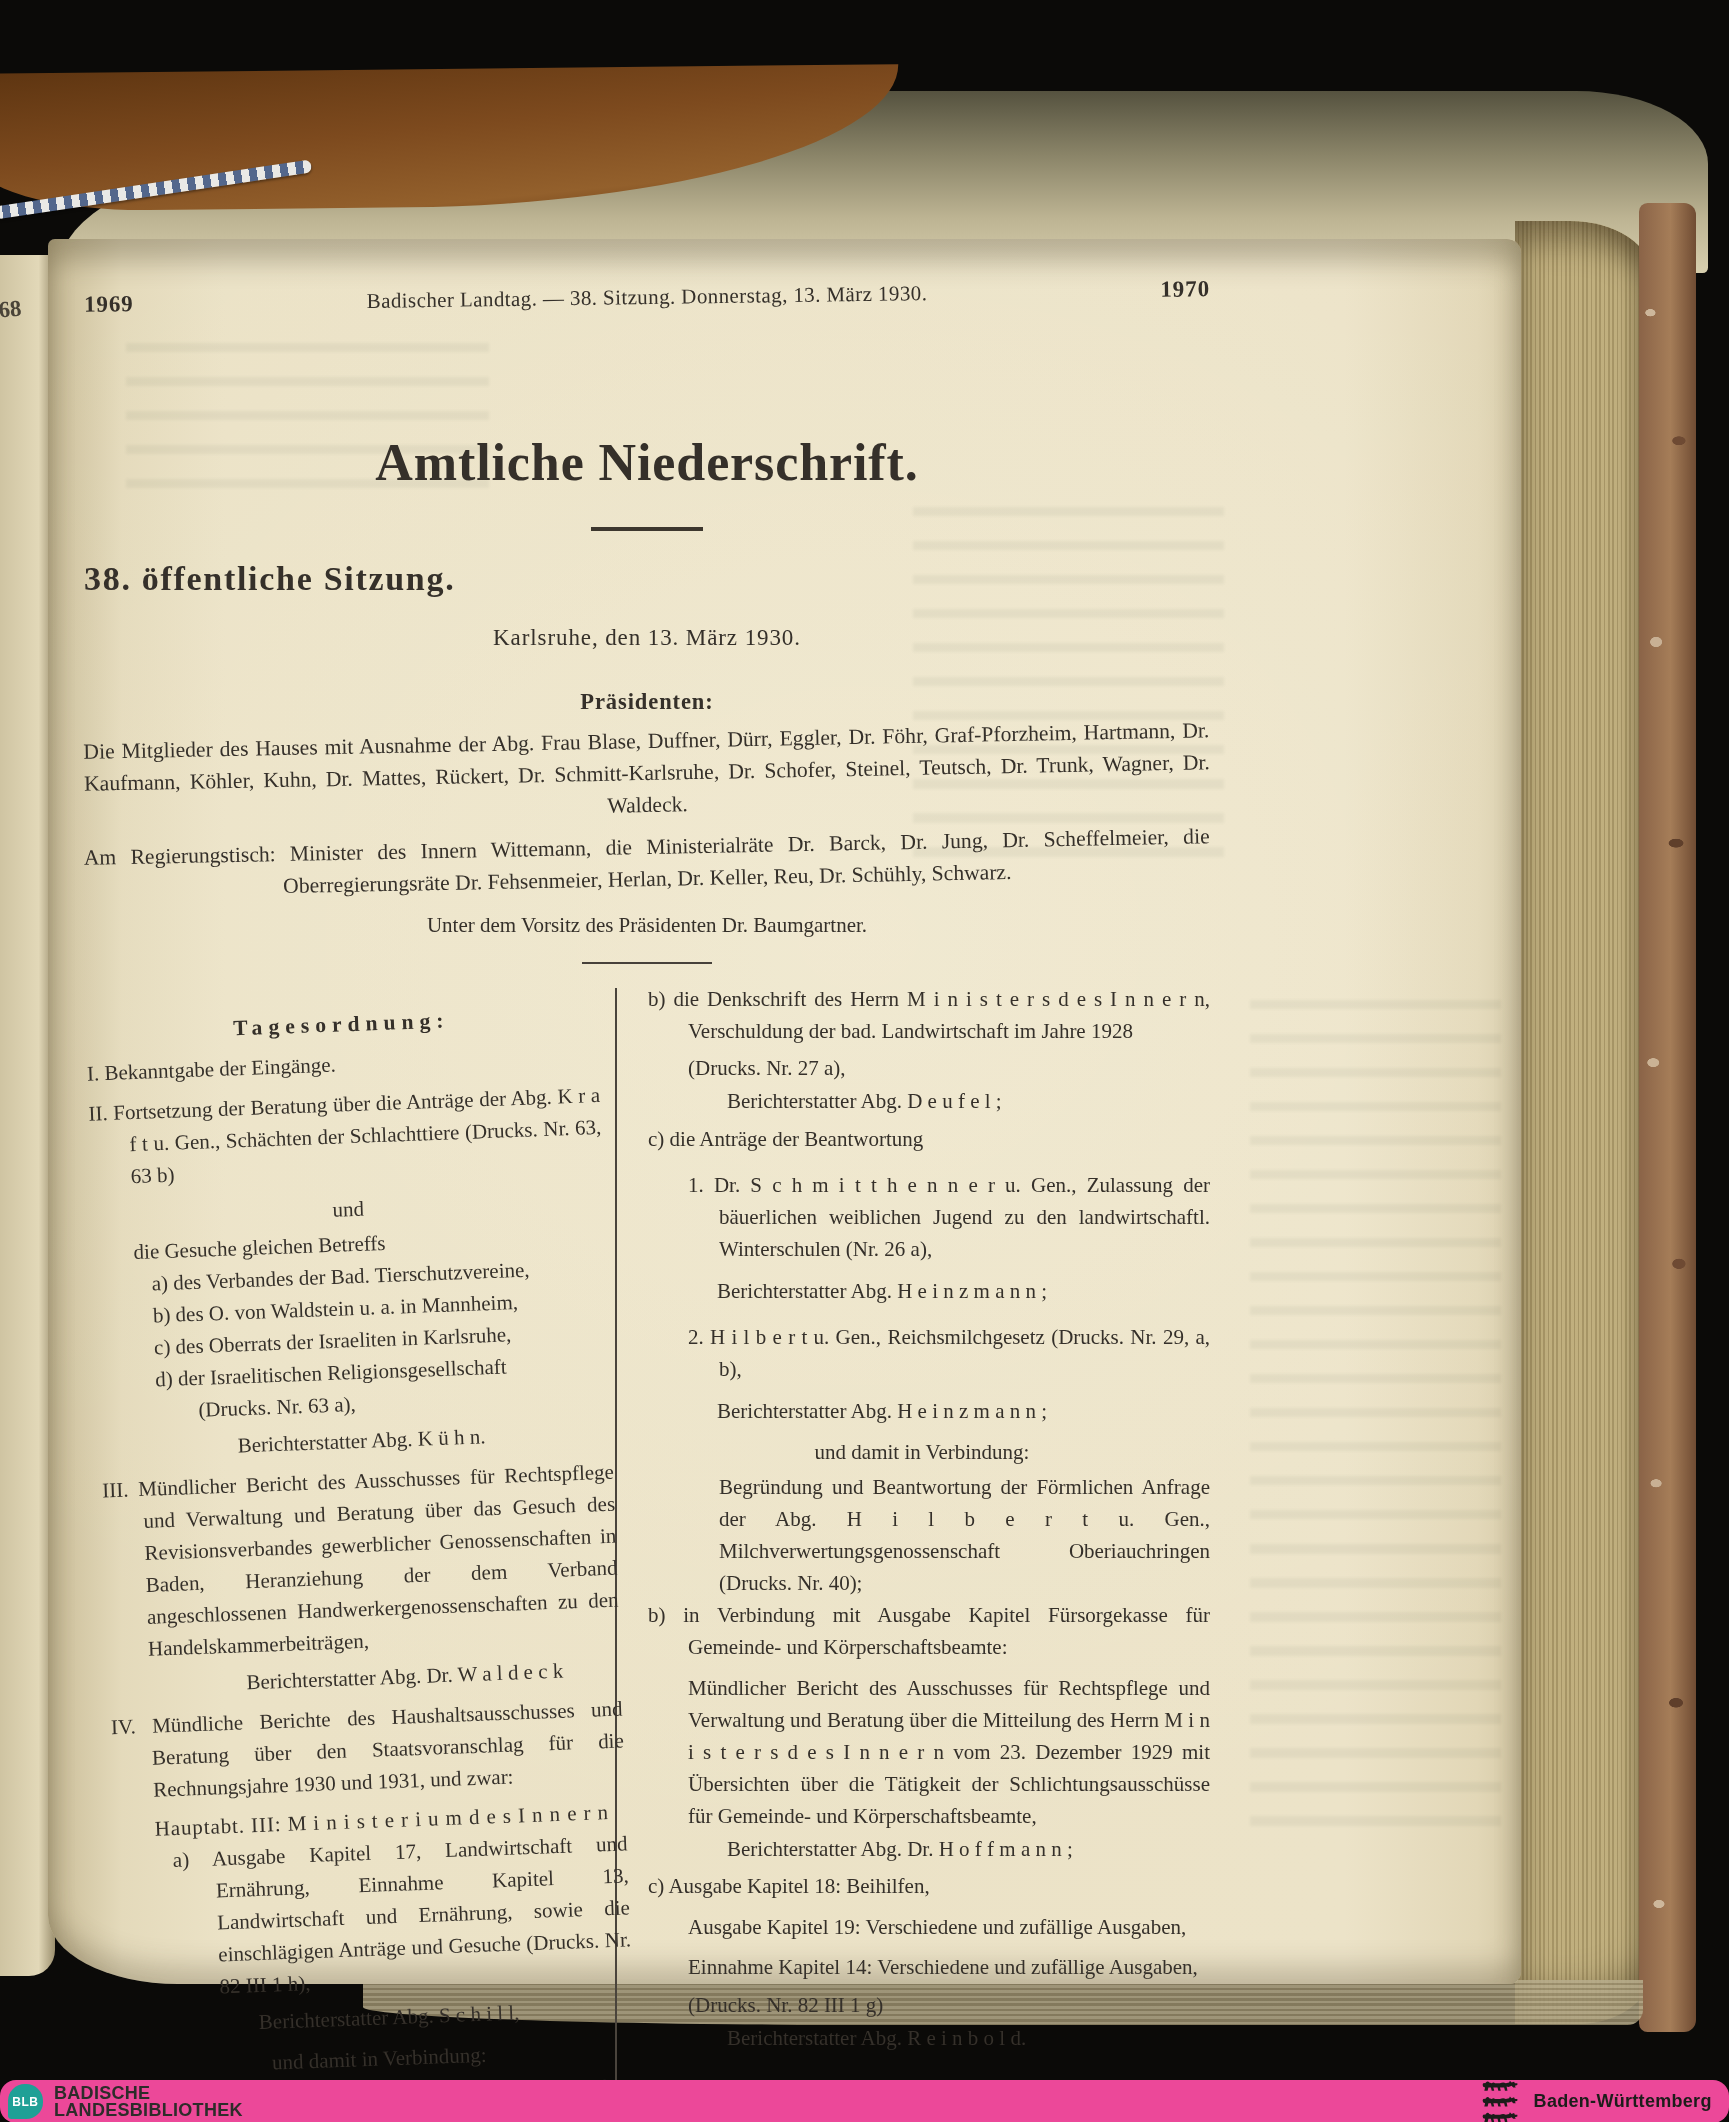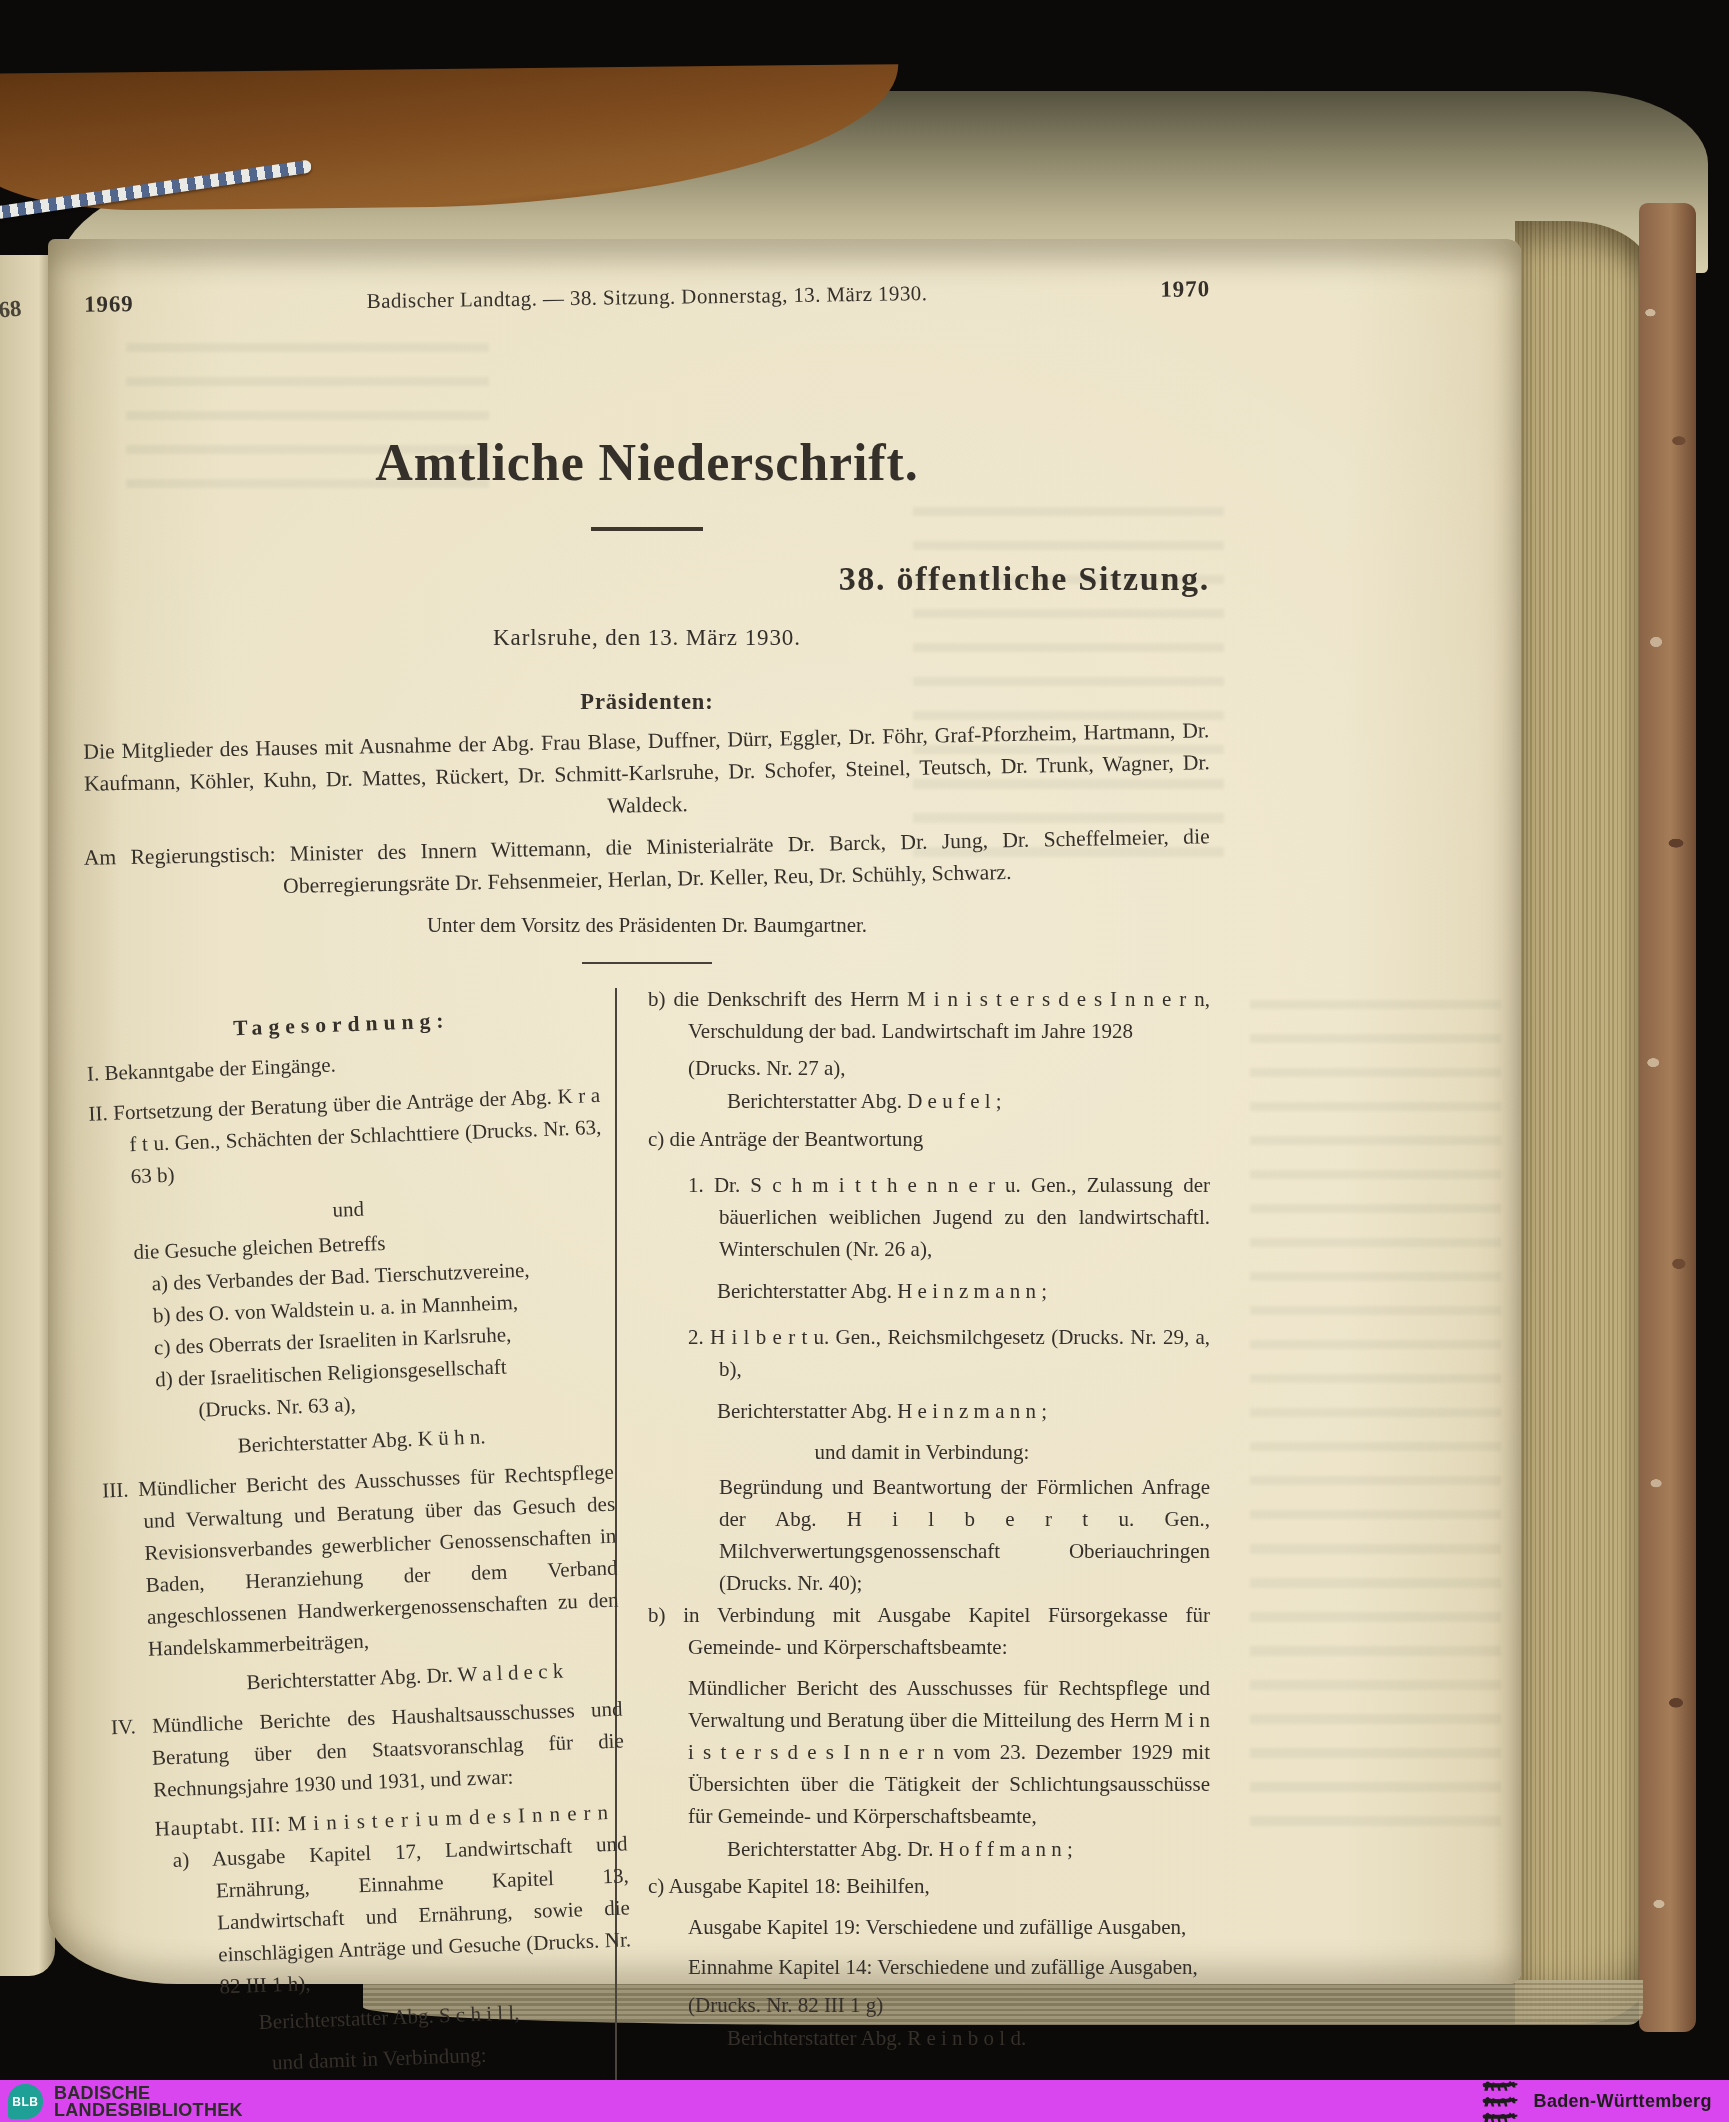--- a/index.html
+++ b/index.html
@@ -58,21 +58,21 @@
   .g3{left:1202px;top:761px;width:251px;height:847px;}
 
   .textblock{position:absolute;left:36px;top:45px;width:1126px;}
 
   .hdr{display:flex;justify-content:space-between;align-items:baseline;transform:rotate(-.8deg);}
   .hdr .pn{font-size:23px;font-weight:bold;letter-spacing:0.9px;}
   .hdr .run{font-size:21px;letter-spacing:0.4px;}
 
   .doc-title{margin-top:123px;text-align:center;font-size:52px;font-weight:bold;letter-spacing:0.9px;}
   .rule-a{width:112px;height:3.5px;background:#3d372e;margin:35px auto 29px auto;}
-  .session{margin-top:0;text-align:right;font-size:34px;font-weight:bold;letter-spacing:1.7px;}
+  .session{margin-top:0;text-align:left;font-size:34px;font-weight:bold;letter-spacing:1.7px;}
   .dateline{margin-top:27px;text-align:center;font-size:23px;letter-spacing:0.9px;}
 
   .att-head{margin-top:38px;text-align:center;font-size:22.5px;font-weight:bold;letter-spacing:0.9px;}
   .att-par{margin-top:10.4px;font-size:21.6px;line-height:32px;text-align:justify;text-align-last:center;transform:rotate(-1.1deg);}
   .chair{margin-top:17.3px;text-align:center;font-size:21px;}
   .rule-b{width:130px;height:2.6px;background:#47413a;margin:24px auto 19px auto;}
 
   .cols{display:flex;align-items:stretch;}
   .col-left{width:512px;padding-top:15.6px;transform:rotate(-2.1deg);transform-origin:100% 0;}
   .col-divider{width:1.7px;background:#4a443c;margin:5.2px 17.3px 8.6px 19px;}
@@ -92,22 +92,22 @@
 
   .col-right [data-level="letter"]{margin-left:14px;padding-left:40px;text-indent:-40px;}
   .col-right [data-level="cont"]{margin-left:54px;margin-top:5.2px;}
   .col-right [data-level="reporter-r"]{margin-left:93px;margin-top:1px;margin-bottom:5.2px;text-align:left;}
   .col-right [data-level="number"]{margin-left:54px;padding-left:31px;text-indent:-31px;margin-top:14px;}
   .col-right [data-level="reporter2"]{margin-left:83px;margin-top:10.4px;}
   .col-right [data-level="block"]{margin-left:85px;margin-top:1.7px;}
   .col-right [data-level="block2"]{margin-left:54px;margin-top:8.6px;}
 
   
-  .viewer-footer{position:absolute;left:0;bottom:0;width:1729px;height:43px;background:#d946ef;
-    display:flex;align-items:center;font-family:"Liberation Sans","DejaVu Sans",sans-serif;}
+  .viewer-footer{position:absolute;left:0;bottom:0;width:1729px;height:43px;background:#ec4899;
+    display:flex;align-items:center;font-family:"Liberation Sans","DejaVu Sans",sans-serif;border-radius:16px;}
   .blb-badge{width:35px;height:35px;margin-left:7.8px;background:#1fa096;
     border-radius:48% 48% 48% 10%;display:flex;align-items:center;justify-content:center;
     color:#fff;font-weight:bold;font-size:12px;letter-spacing:0.4px;flex:0 0 auto;}
   .library-name{margin-left:11.2px;font-weight:bold;font-size:18px;line-height:16.4px;color:#2d2c2a;letter-spacing:0.3px;}
   .state-group{margin-left:auto;display:flex;align-items:center;margin-right:17.3px;}
   .lions{width:40px;height:43px;margin-right:14px;fill:#1c1c1a;}
   .state-name{font-weight:bold;font-size:18px;color:#1d1d1b;letter-spacing:0.3px;}
 </style>
 </head>
 <body>

